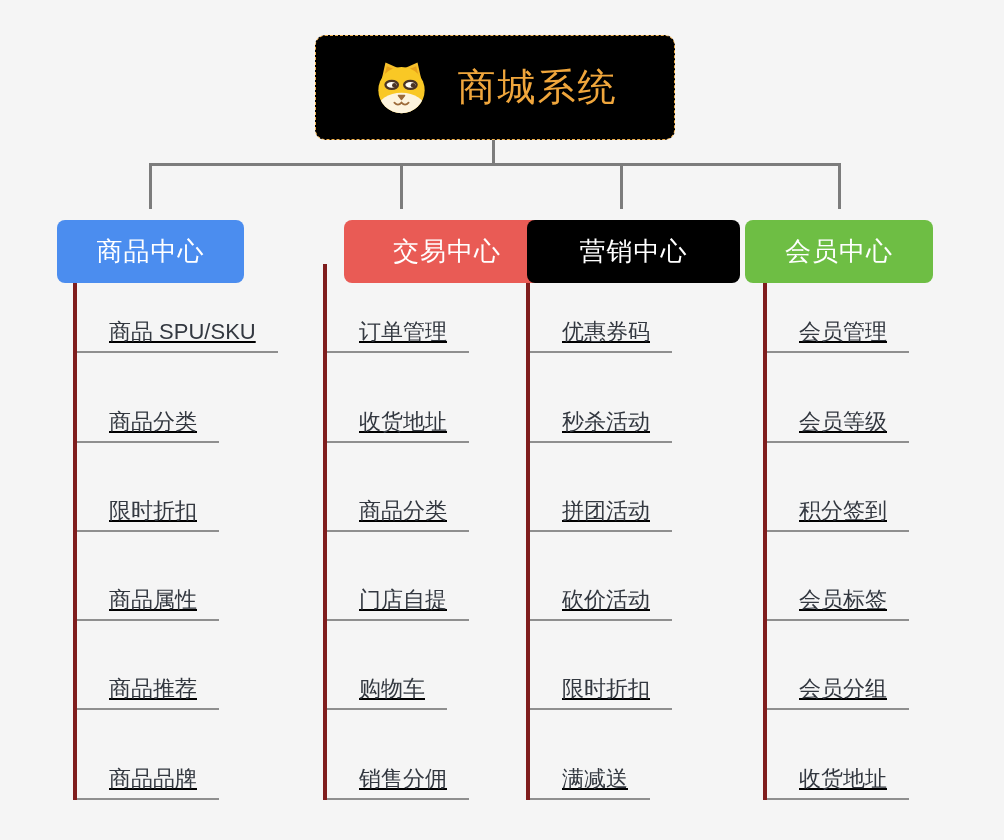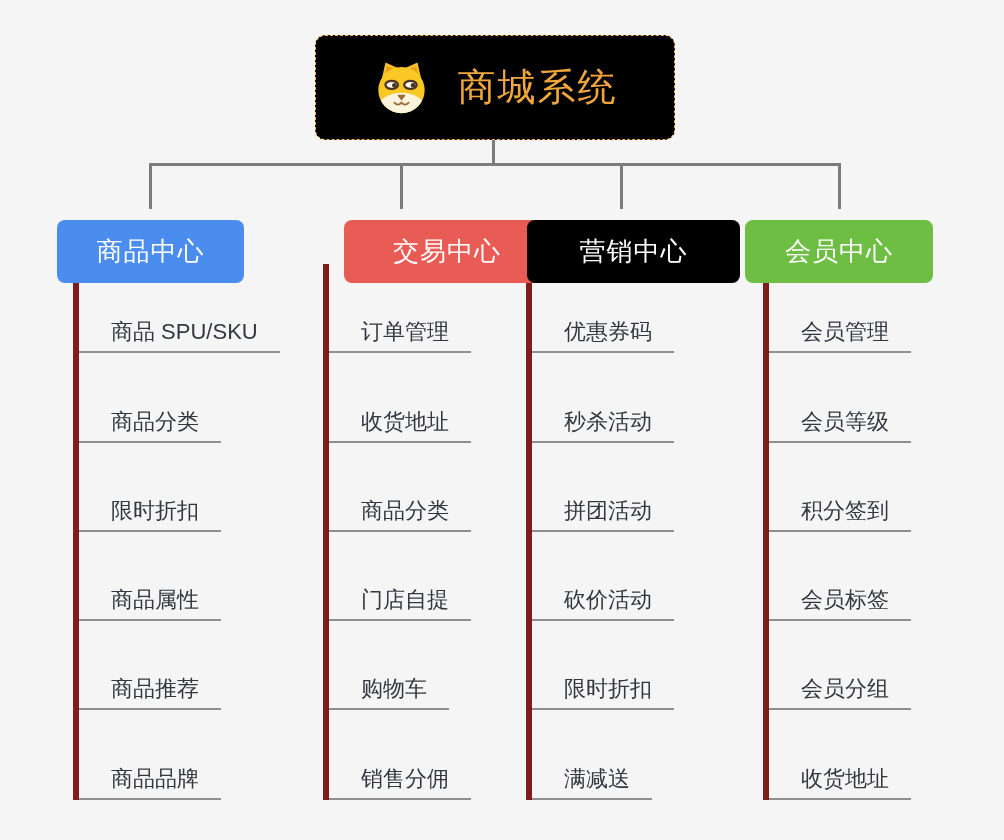--- a/index.html
+++ b/index.html
@@ -54,22 +54,23 @@
     font-size: 26px;
     letter-spacing: 1px;
     z-index: 2;
     white-space: nowrap;
   }
 
   
   .branch-children {
     position: absolute;
     top: 264px;
-    border-left: 6px solid #7f1d1d;
+    border-left: 4px solid #7f1d1d;
     z-index: 1;
+    text-decoration: underline;
   }
   .child-node {
     height: 89.3px;
     width: fit-content;
     display: flex;
     align-items: flex-end;
     padding: 0 22px 0 32px;
     border-bottom: 2px solid #8f8f8f;
   }
   .child-node span {

